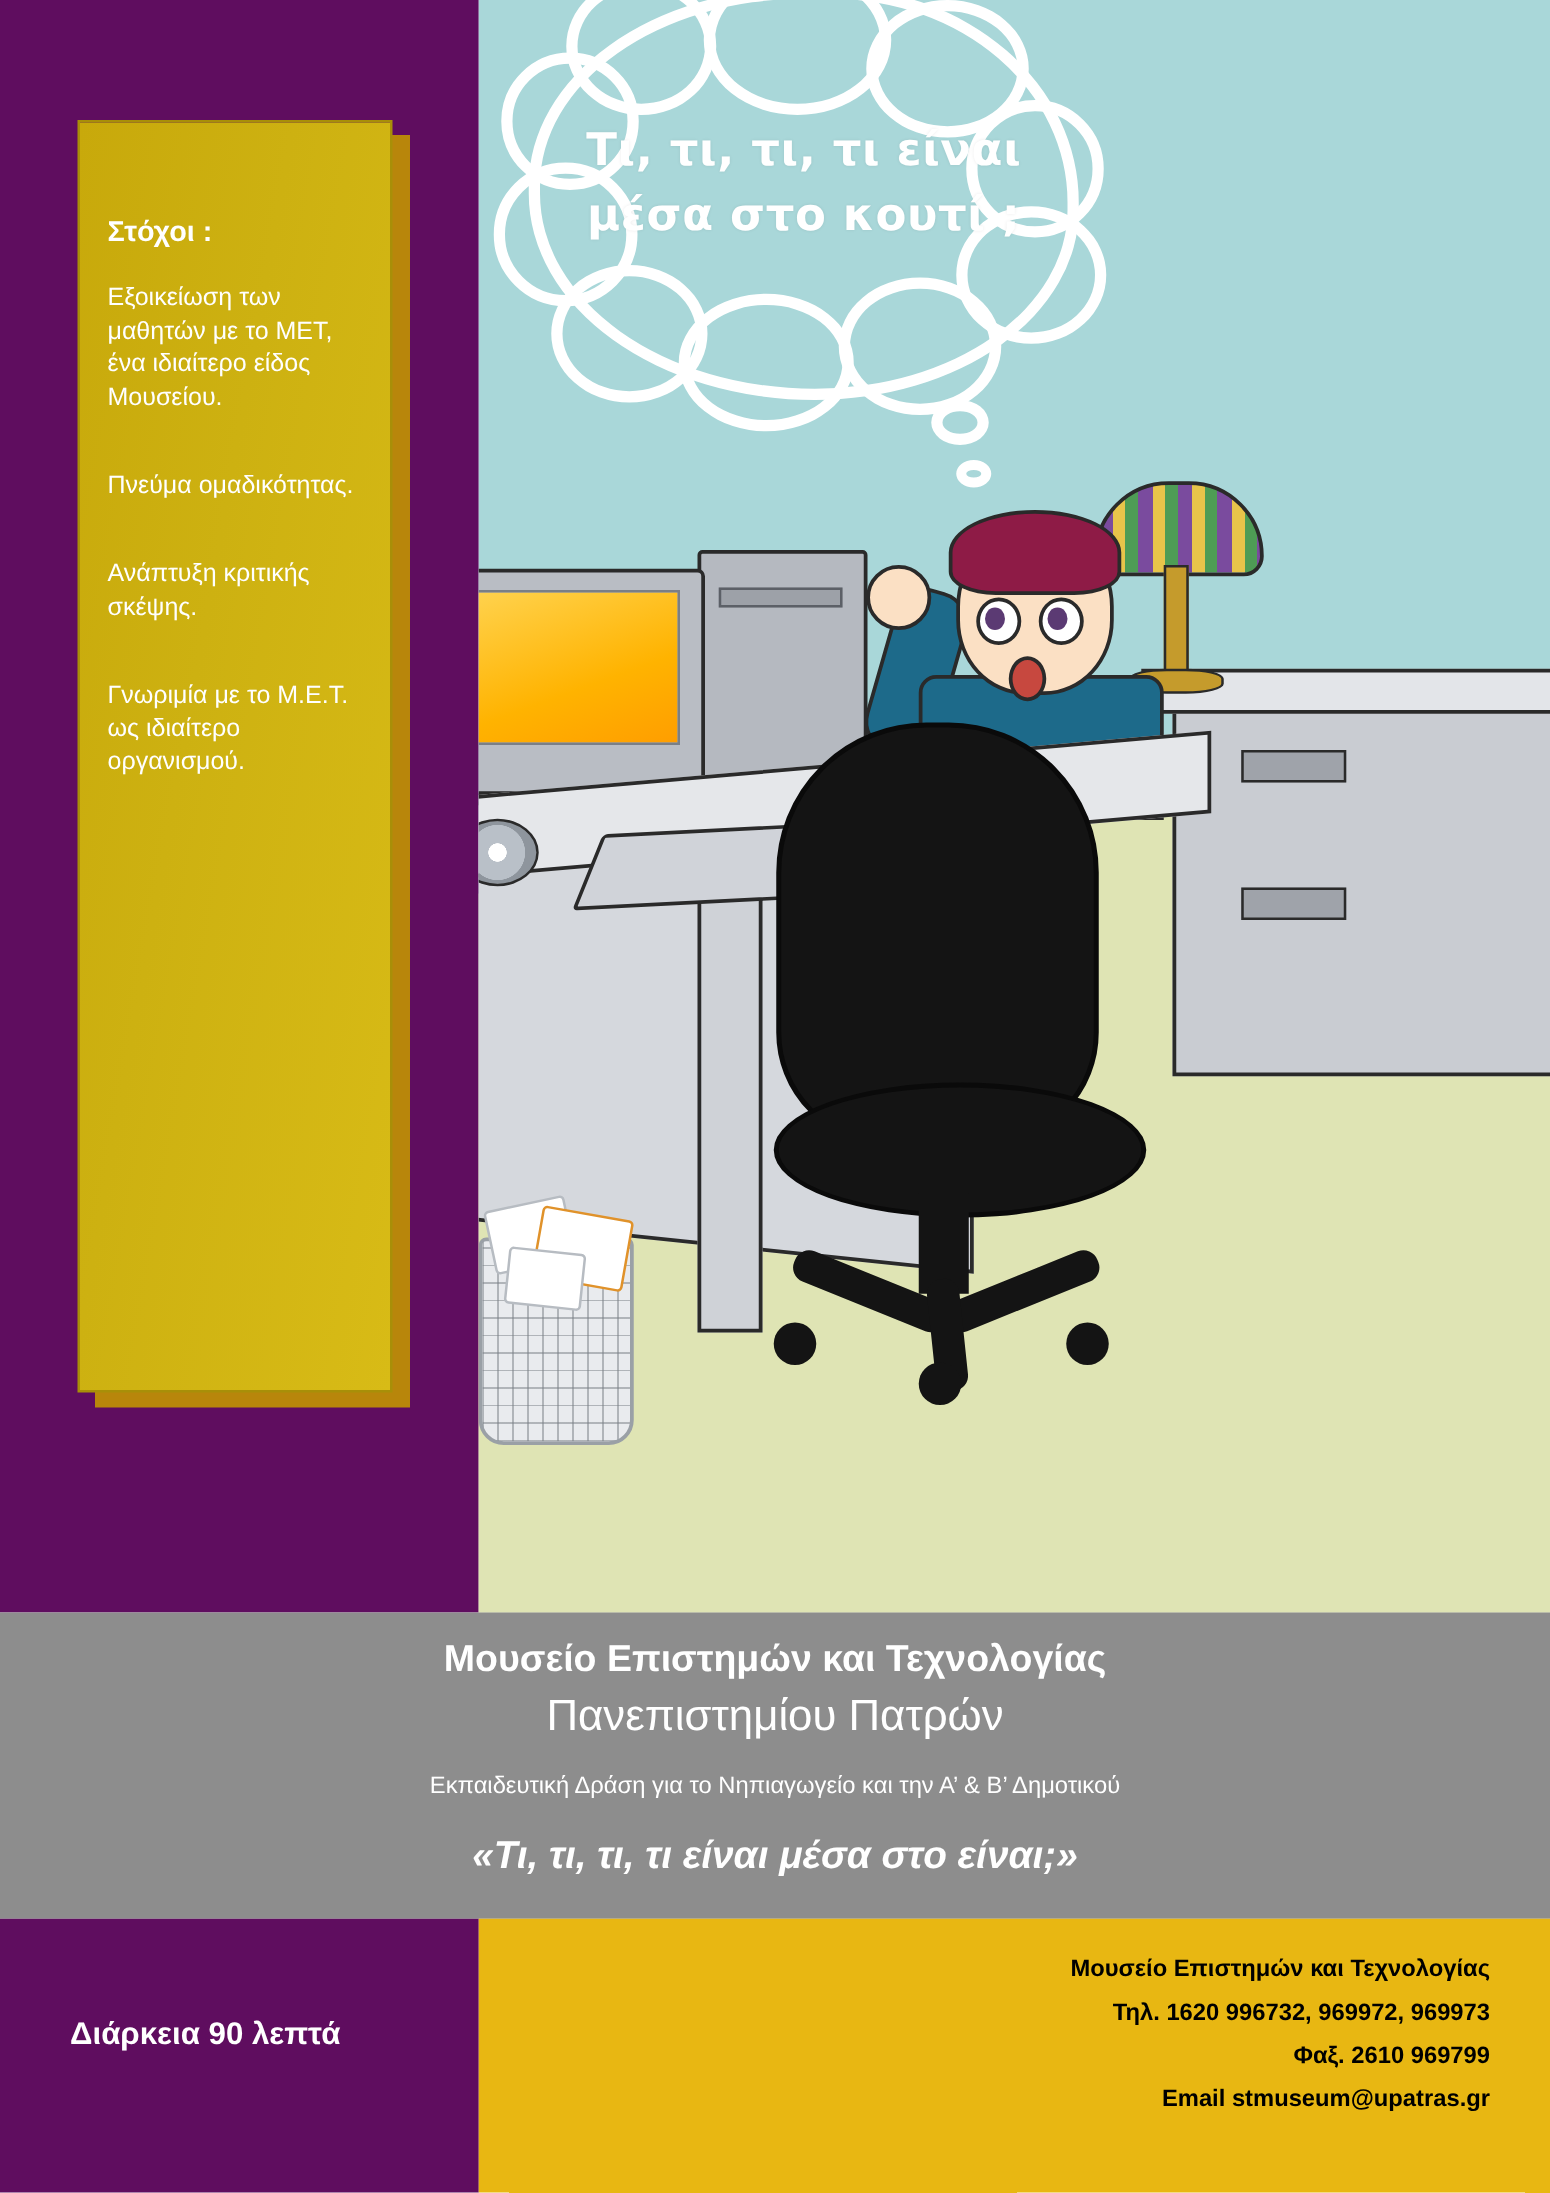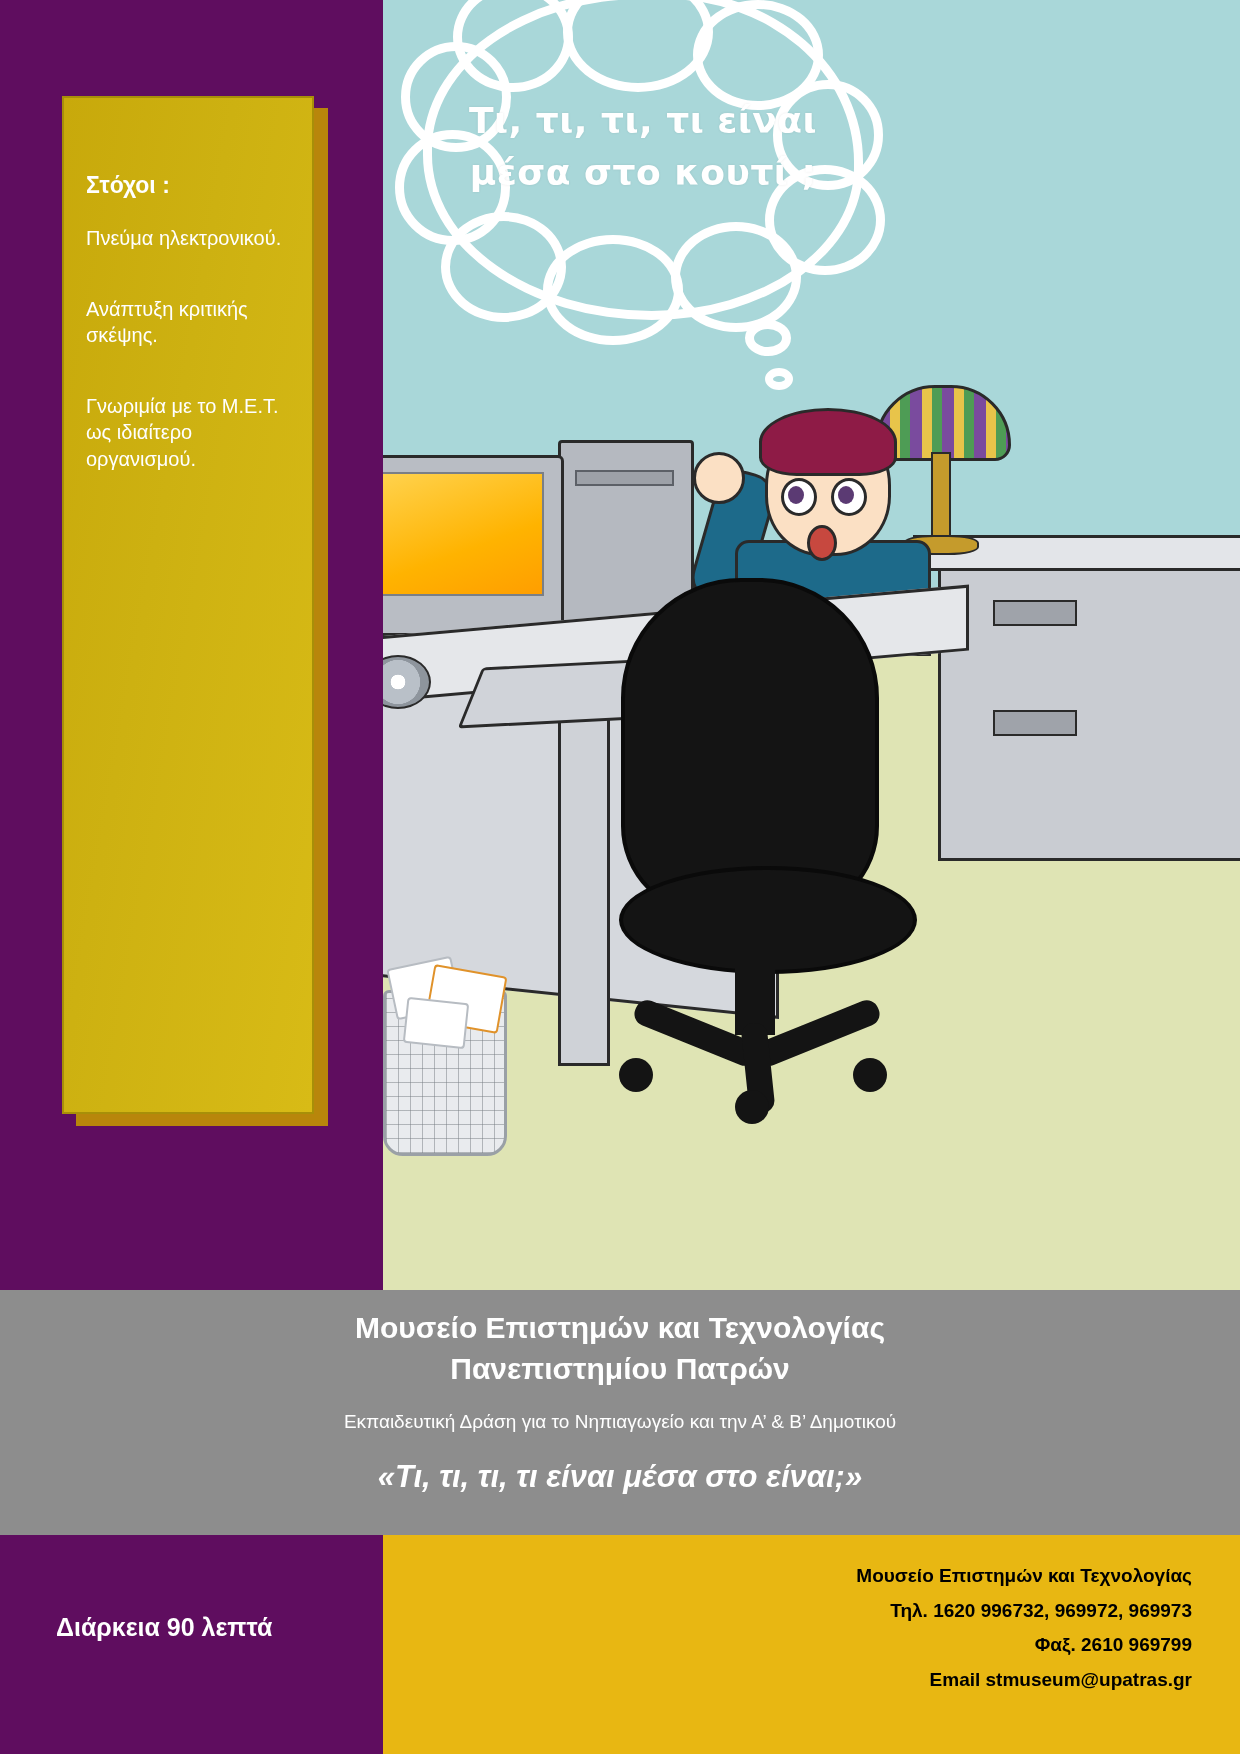--- a/index.html
+++ b/index.html
@@ -405,22 +405,22 @@
     color: #ffffff;
     text-align: center;
   }
   .band-title-1 {
     font-size: 30px;
     font-weight: bold;
     padding-top: 18px;
     line-height: 1.35;
   }
   .band-title-2 {
-    font-size: 30px;
-    font-weight: bold;
+    font-size: 35px;
+    font-weight: normal;
     line-height: 1.35;
   }
   .band-sub {
     font-size: 19px;
     margin-top: 22px;
   }
   .band-quote {
     font-size: 31px;
     font-weight: bold;
     font-style: italic;
@@ -542,21 +542,22 @@
 
       <div class="bin"></div>
       <div class="paper" style="left:8px; top:962px; width:62px; height:48px; transform:rotate(-12deg);"></div>
       <div class="paper" style="left:46px; top:970px; width:70px; height:54px; transform:rotate(10deg); border-color:#e0922a;"></div>
       <div class="paper" style="left:22px; top:1000px; width:58px; height:42px; transform:rotate(6deg);"></div>
     </div>
 
     <div class="goals-shadow"></div>
     <div class="goals-card">
       <div class="goals-title">Στόχοι :</div>
-      <div class="goal-item">Πνεύμα ηλεκτρονικού.</div>
+      <div class="goal-item">Εξοικείωση των μαθητών με το ΜΕΤ, ένα ιδιαίτερο είδος Μουσείου.</div>
+      <div class="goal-item">Πνεύμα ομαδικότητας.</div>
       <div class="goal-item">Ανάπτυξη κριτικής σκέψης.</div>
       <div class="goal-item">Γνωριμία με το Μ.Ε.Τ. ως ιδιαίτερο οργανισμού.</div>
     </div>
   </div>
 
   <div class="gray-band">
     <div class="band-title-1">Μουσείο Επιστημών και Τεχνολογίας</div>
     <div class="band-title-2">Πανεπιστημίου Πατρών</div>
     <div class="band-sub">Εκπαιδευτική Δράση για το Νηπιαγωγείο και την Α’ &amp; Β’ Δημοτικού</div>
     <div class="band-quote">«Τι, τι, τι, τι είναι μέσα στο είναι;»</div>

